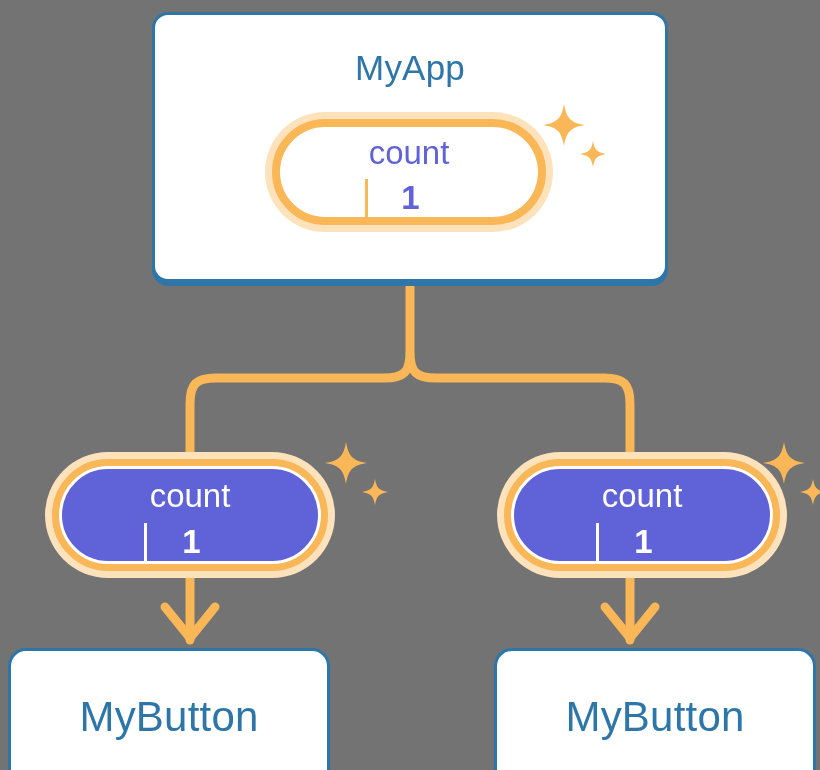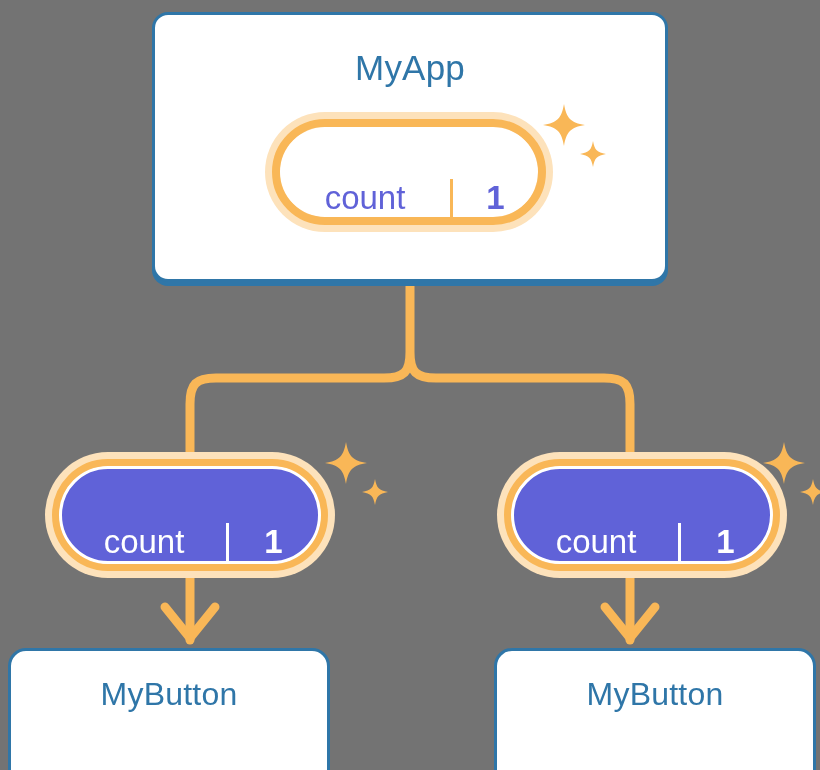--- a/index.html
+++ b/index.html
@@ -56,22 +56,22 @@
     margin-top: 33px;
   }
 
   .card-button {
     width: 322px;
     height: 160px;
     top: 648px;
     border-radius: 18px;
   }
   .card-button .card-title {
-    margin-top: 25px;
-    font-size: 32px;
+    margin-top: 42px;
+    font-size: 42px;
   }
   #card-button-left  { left: 8px; }
   #card-button-right { left: 494px; }
 
   
   .pill-wrap {
     position: absolute;
     box-sizing: border-box;
     border-radius: 999px;
     background: #fde2bb;           
@@ -87,21 +87,22 @@
     display: flex;
     align-items: stretch;
     overflow: hidden;
   }
   .pill-inner {
     box-sizing: border-box;
     width: 100%;
     height: 100%;
     border-radius: 999px;
     display: flex;
-    align-items: flex-end;
+    align-items: center;
+    flex-direction: column;
   }
   .pill-key, .pill-val {
     display: flex;
     align-items: center;
     justify-content: center;
     box-sizing: border-box;
   }
   .pill-key {
     flex: 1 1 auto;
     font-size: 33px;

